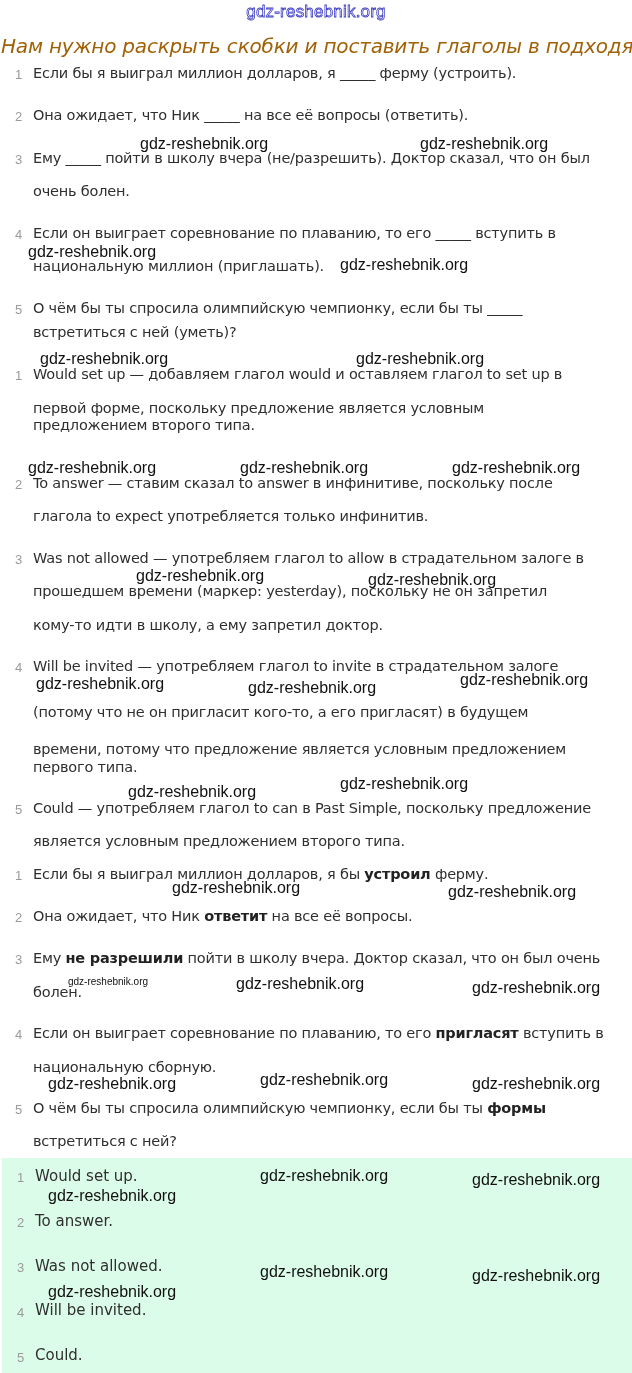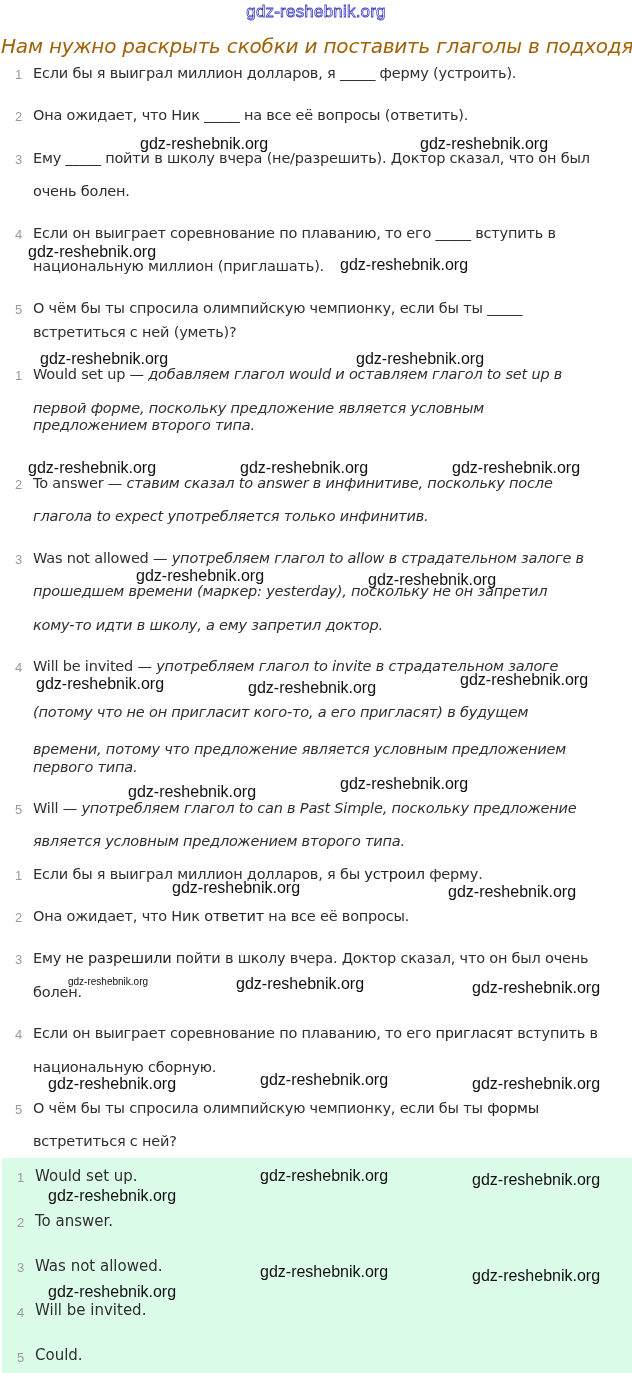--- a/index.html
+++ b/index.html
@@ -6,22 +6,22 @@
     body { width: 632px; height: 1373px; position: relative; overflow: hidden;
       font-family: "DejaVu Sans", sans-serif; color: #2b2b2b; }
     .logo { position: absolute; left: 0; width: 632px; top: 2px; text-align: center;
       font-family: "Liberation Sans", sans-serif; font-size: 17px; color: #ffffff;
       -webkit-text-stroke: 0.8px #3d3dc4; letter-spacing: 0.2px; }
     .line { position: absolute; left: 33px; font-size: 14.5px; white-space: nowrap; color: #2f2f2f;
       font-family: "DejaVu Sans", sans-serif; letter-spacing: -0.2px; }
     .intro { position: absolute; left: 1px; top: 34px; font-size: 20px; white-space: nowrap; color: #a16207; letter-spacing: -0.2px; font-style: italic; }
     .num { position: absolute; left: 15px; font-size: 13px; color: #9a9a9a;
       font-family: "Liberation Sans", sans-serif; }
-    .it { font-style: italic; }
-    b { font-weight: normal; color: #222; }
+    .it { }
+    b { font-weight: bold; color: #222; }
     .wm { position: absolute; font-family: "Liberation Sans", sans-serif; font-size: 16px;
       color: #111; white-space: nowrap; }
     .wm.small { font-size: 10px; }
     .answer-box { position: absolute; left: 2px; top: 1158px; width: 630px; height: 215px; background: #dcfcea; }
     .ans { position: absolute; left: 35px; font-size: 15px; color: #2f2f2f; white-space: nowrap; }
     .ans-num { position: absolute; left: 17px; font-size: 13px; color: #9a9a9a; font-family: "Liberation Sans", sans-serif; }
   </style>
 </head>
 <body>
 
@@ -61,21 +61,21 @@
 <div class="line it" style="top:583px">прошедшем времени (маркер: yesterday), поскольку не он запретил</div>
 <div class="line it" style="top:617px">кому-то идти в школу, а ему запретил доктор.</div>
 
 <span class="num" style="top:660px">4</span>
 <div class="line" style="top:658px"><span>Will be invited — </span><span class="it">употребляем глагол to invite в страдательном залоге</span></div>
 <div class="line it" style="top:704px">(потому что не он пригласит кого-то, а его пригласят) в будущем</div>
 <div class="line it" style="top:741px">времени, потому что предложение является условным предложением</div>
 <div class="line it" style="top:759px">первого типа.</div>
 
 <span class="num" style="top:802px">5</span>
-<div class="line" style="top:800px"><span>Will — </span><span class="it">употребляем глагол to can в Past Simple, поскольку предложение</span></div>
+<div class="line" style="top:800px"><span>Could — </span><span class="it">употребляем глагол to can в Past Simple, поскольку предложение</span></div>
 <div class="line it" style="top:833px">является условным предложением второго типа.</div>
 
 <span class="num" style="top:868px">1</span>
 <div class="line" style="top:866px"><span>Если бы я выиграл миллион долларов, я бы </span><b>устроил</b><span> ферму.</span></div>
 
 <span class="num" style="top:910px">2</span>
 <div class="line" style="top:908px"><span>Она ожидает, что Ник </span><b>ответит</b><span> на все её вопросы.</span></div>
 
 <span class="num" style="top:952px">3</span>
 <div class="line" style="top:950px"><span>Ему </span><b>не разрешили</b><span> пойти в школу вчера. Доктор сказал, что он был очень</span></div>

